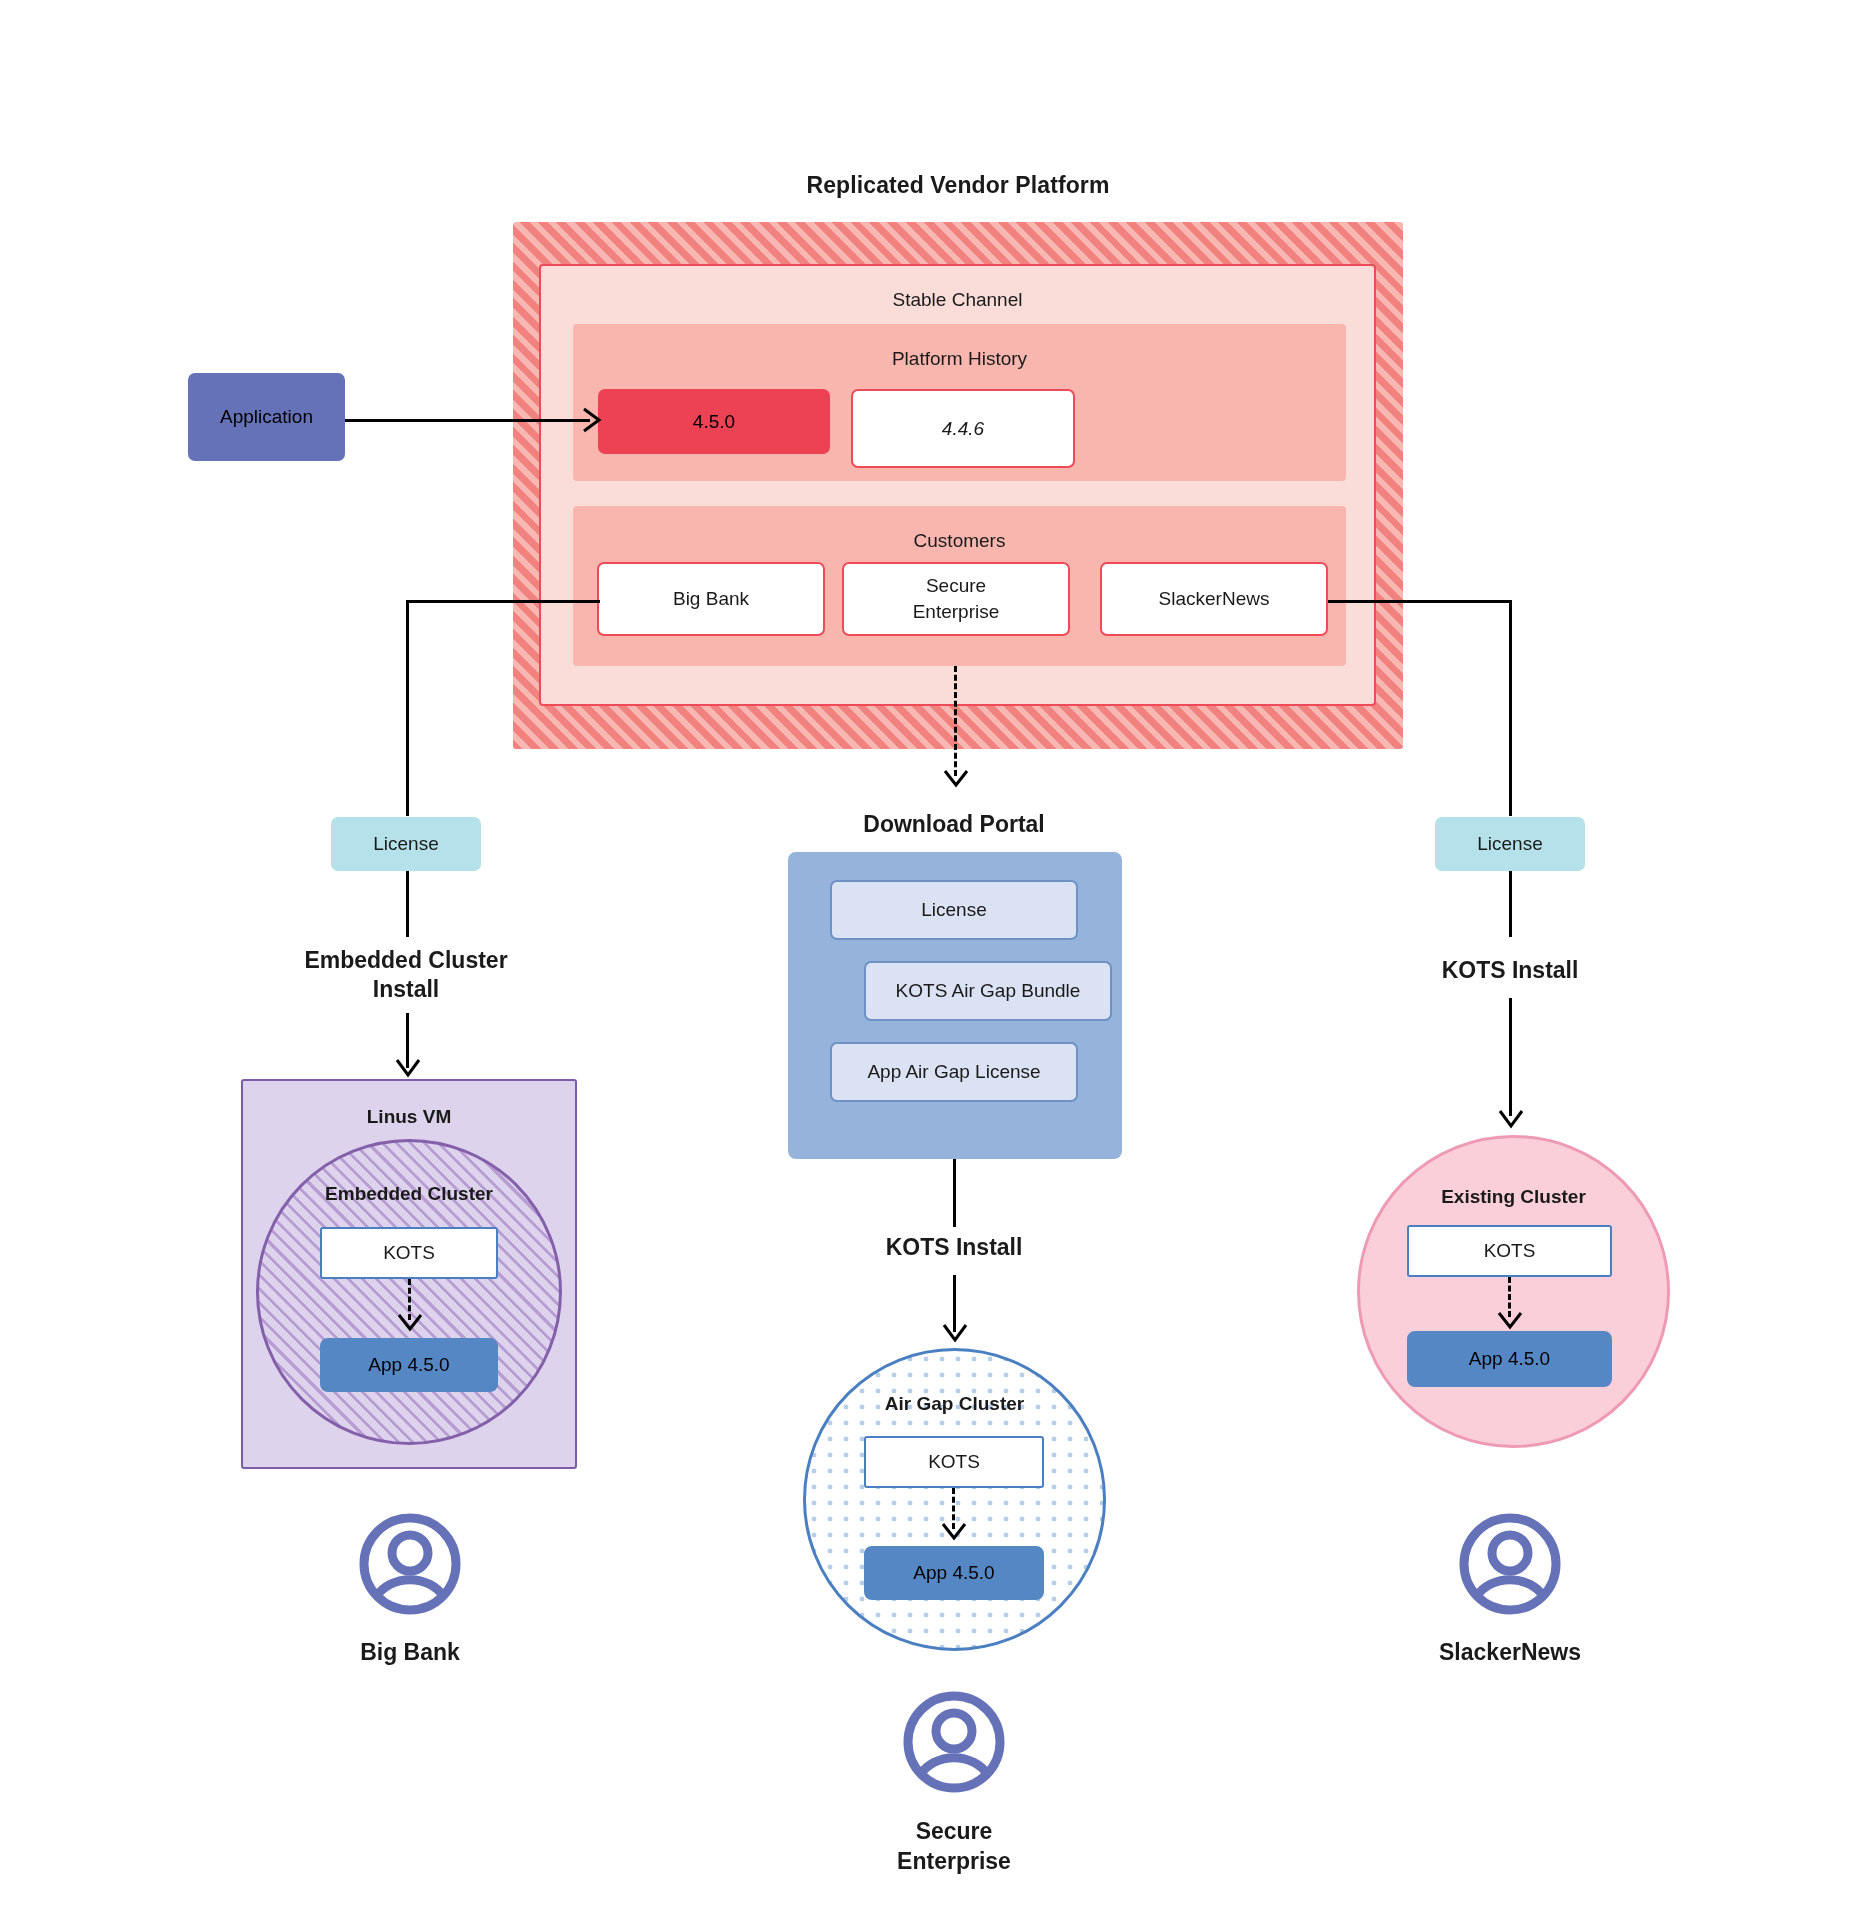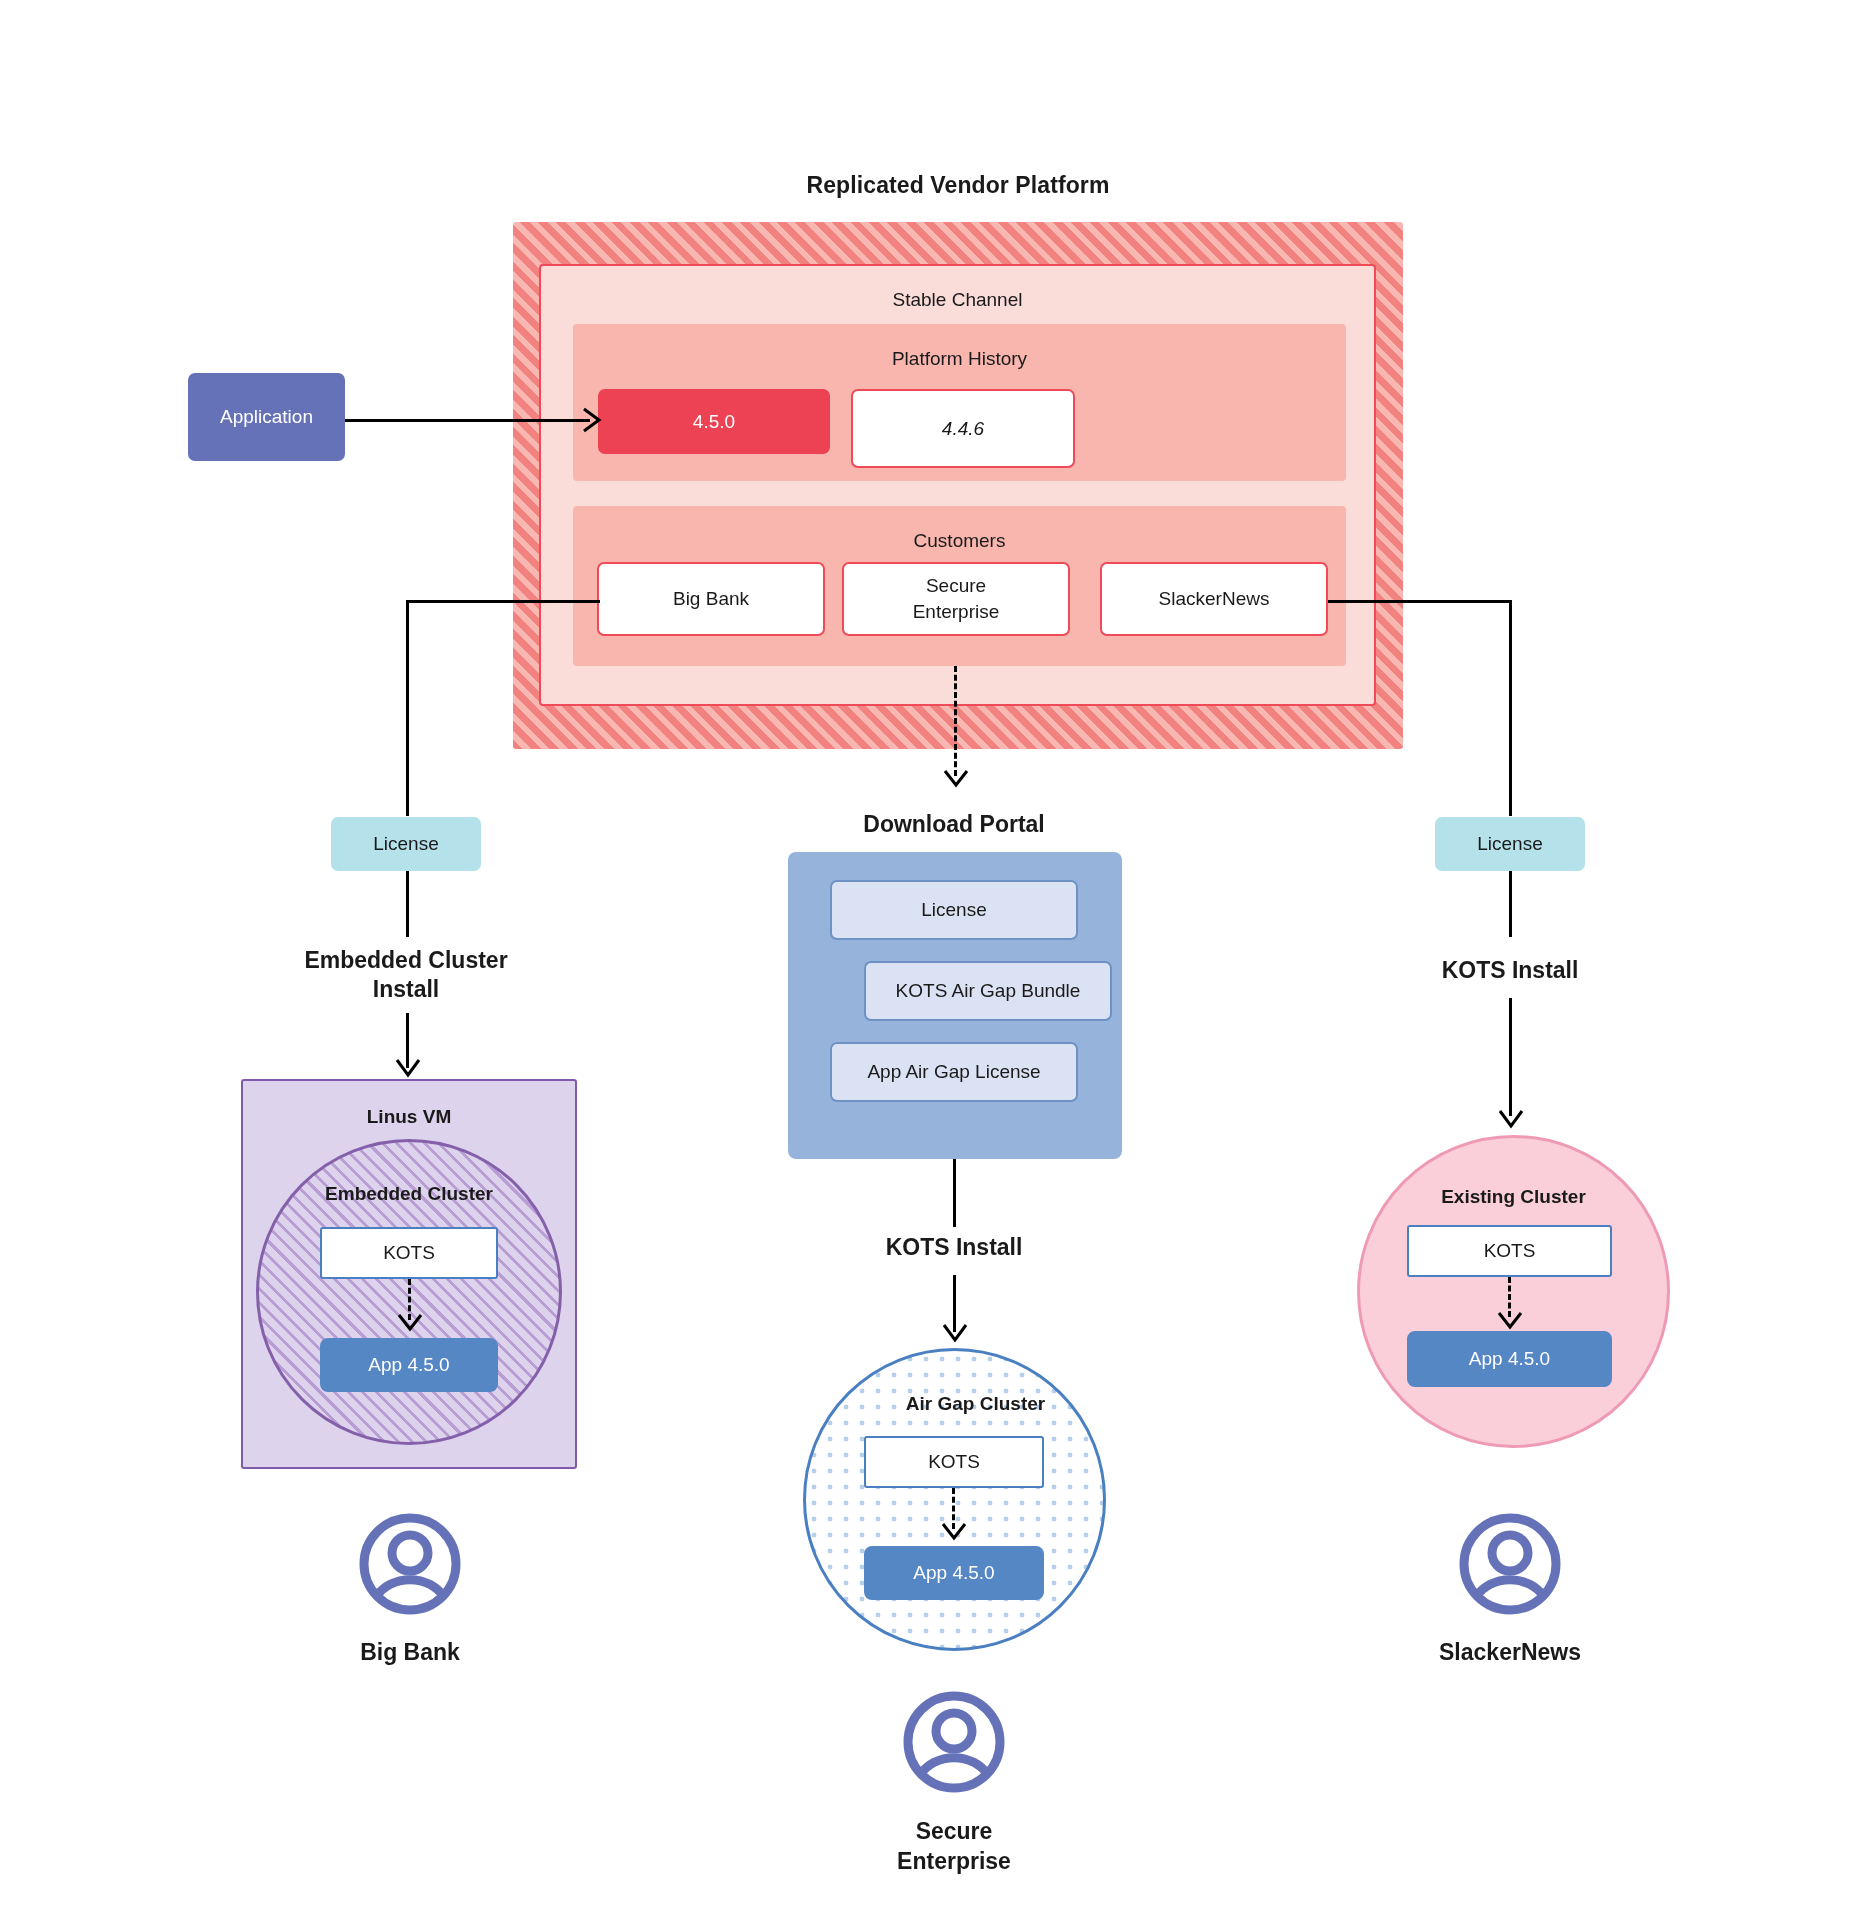--- a/index.html
+++ b/index.html
@@ -10,21 +10,21 @@
   .abs{position:absolute;box-sizing:border-box;}
   .ctr{display:flex;align-items:center;justify-content:center;text-align:center;}
 
   
   .title-main{font-size:23px;font-weight:700;letter-spacing:.1px;}
   .lbl-section{font-size:19px;font-weight:400;}
   .lbl-box{font-size:19px;font-weight:400;}
   .lbl-edge{font-size:23px;font-weight:700;line-height:1.28;}
   .lbl-cluster{font-size:19px;font-weight:700;}
   .lbl-person{font-size:23px;font-weight:700;line-height:1.3;}
-  .lbl-white{color:#ffffff;}
+  .lbl-white{color:#000000;}
 
   
   .platform{
     background:
       repeating-linear-gradient(45deg,
         #f2827f 0px, #f2827f 7px,
         #f9b7b2 7px, #f9b7b2 13px);
     border-radius:3px;
   }
   .stable-channel{background:#fadcd9;border:2px solid #ef4a57;border-radius:4px;}
@@ -159,21 +159,21 @@
   <div class="abs ln-v" style="left:953px;top:1159px;height:68px;"></div>
 
   <div class="abs ctr lbl-edge" style="left:804px;top:1232px;width:300px;height:32px;">KOTS Install</div>
 
   <div class="abs ln-v" style="left:953px;top:1275px;height:57px;"></div>
   <svg class="arrow" style="left:941px;top:1322px;width:28px;height:26px;">
     <path d="M3,3 L14,18 L25,3" fill="none" stroke="#000" stroke-width="3"></path>
   </svg>
 
   <div class="abs airgap-circle" style="left:803px;top:1348px;width:303px;height:303px;"></div>
-  <div class="abs ctr lbl-cluster" style="left:824px;top:1392px;width:303px;height:24px;">Air Gap Cluster</div>
+  <div class="abs ctr lbl-cluster" style="left:803px;top:1392px;width:303px;height:24px;">Air Gap Cluster</div>
 
   <div class="abs ctr kots-box lbl-box" style="left:864px;top:1436px;width:180px;height:52px;">KOTS</div>
 
   <div class="abs ln-v-d" style="left:952px;top:1488px;height:41px;"></div>
   <svg class="arrow" style="left:940px;top:1521px;width:28px;height:24px;">
     <path d="M3,3 L14,17 L25,3" fill="none" stroke="#000" stroke-width="3"></path>
   </svg>
 
   <div class="abs ctr app-ver-box lbl-box lbl-white" style="left:864px;top:1546px;width:180px;height:54px;">App 4.5.0</div>
 

